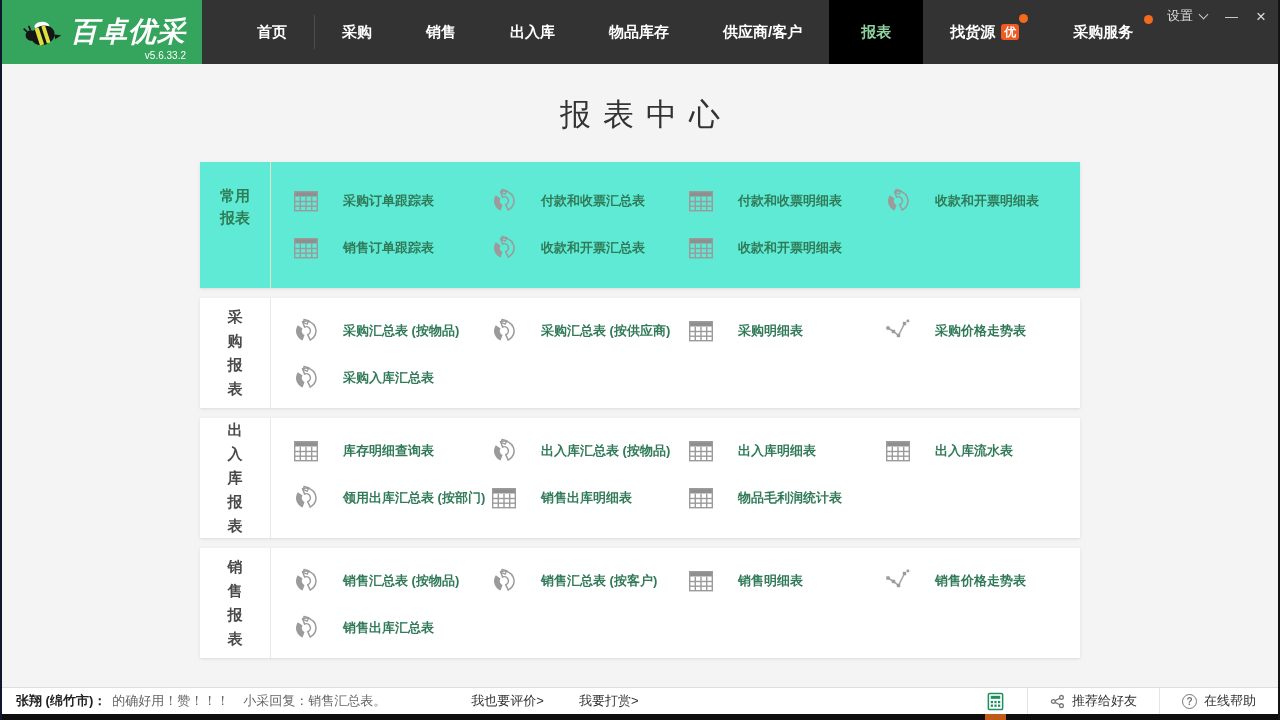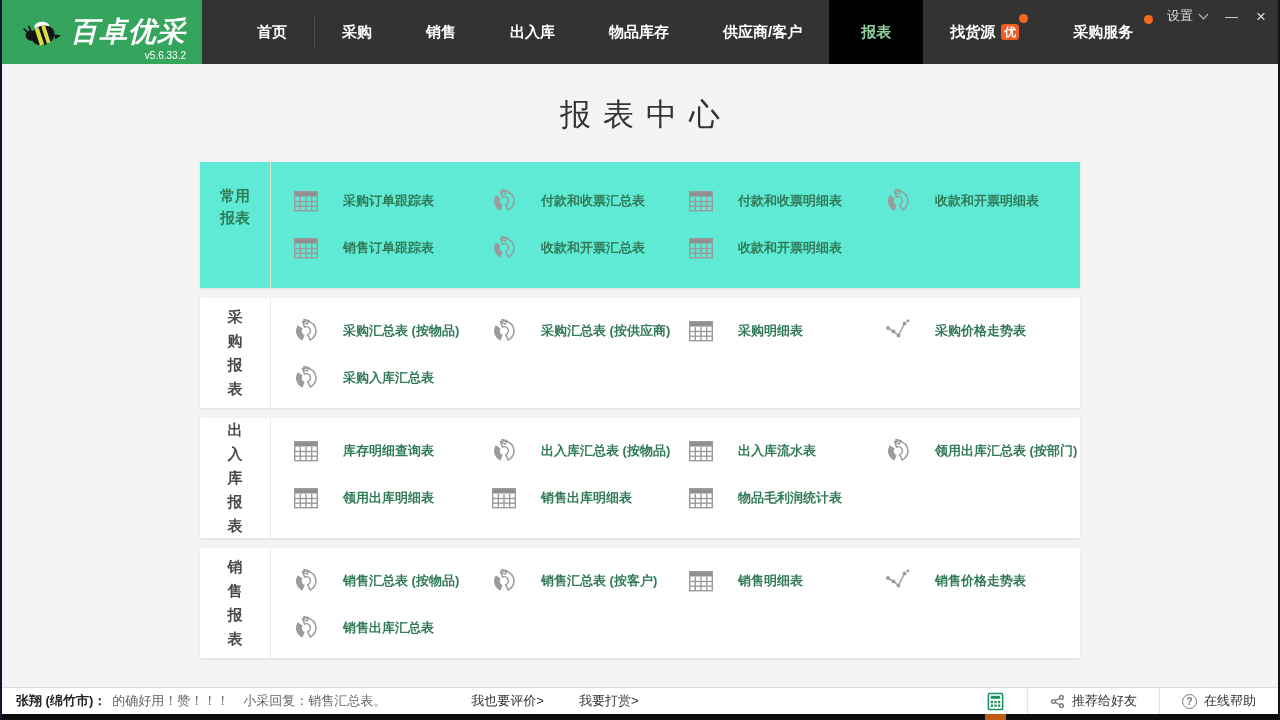--- a/index.html
+++ b/index.html
@@ -339,47 +339,47 @@
     <g stroke="#9b9b9b" stroke-width="1.4" fill="none">
       <rect x="1.7" y="3.7" width="22.6" height="19"></rect>
       <line x1="1.7" y1="13.5" x2="24.3" y2="13.5"></line>
       <line x1="1.7" y1="18.2" x2="24.3" y2="18.2"></line>
       <line x1="7.3" y1="8.7" x2="7.3" y2="22.7"></line>
       <line x1="13" y1="8.7" x2="13" y2="22.7"></line>
       <line x1="18.7" y1="8.7" x2="18.7" y2="22.7"></line>
     </g>
   </svg>
 </span>
+            <span class="ri-label">出入库明细表</span>
+          </div>
+        <div class="report-item">
+            <span class="ri-icon">
+  <svg viewBox="0 0 26 26" width="26" height="26" aria-hidden="true">
+    <rect x="1" y="3" width="24" height="5.5" fill="#8f8f8f"></rect>
+    <g stroke="#9b9b9b" stroke-width="1.4" fill="none">
+      <rect x="1.7" y="3.7" width="22.6" height="19"></rect>
+      <line x1="1.7" y1="13.5" x2="24.3" y2="13.5"></line>
+      <line x1="1.7" y1="18.2" x2="24.3" y2="18.2"></line>
+      <line x1="7.3" y1="8.7" x2="7.3" y2="22.7"></line>
+      <line x1="13" y1="8.7" x2="13" y2="22.7"></line>
+      <line x1="18.7" y1="8.7" x2="18.7" y2="22.7"></line>
+    </g>
+  </svg>
+</span>
             <span class="ri-label">出入库流水表</span>
           </div>
         <div class="report-item">
             <span class="ri-icon">
   <svg viewBox="0 0 26 26" width="26" height="26" aria-hidden="true">
     <path d="M9.58 22.4 A10 10 0 0 1 4.81 7.26 L9.56 10.59 A4.2 4.2 0 0 0 11.56 16.95 Z" fill="#9b9b9b"></path>
     <path d="M9.58 3.6 A10 10 0 0 1 17.23 22.06 L14.78 16.81 A4.2 4.2 0 0 0 11.56 9.05 Z" fill="none" stroke="#9b9b9b" stroke-width="1.5"></path>
     <path d="M11 1.5 L15.8 2.6 L14.2 6.2 L10.4 4.6 Z" fill="none" stroke="#9b9b9b" stroke-width="1.3"></path>
   </svg>
 </span>
             <span class="ri-label">领用出库汇总表 (按部门)</span>
-          </div>
-        <div class="report-item">
-            <span class="ri-icon">
-  <svg viewBox="0 0 26 26" width="26" height="26" aria-hidden="true">
-    <rect x="1" y="3" width="24" height="5.5" fill="#8f8f8f"></rect>
-    <g stroke="#9b9b9b" stroke-width="1.4" fill="none">
-      <rect x="1.7" y="3.7" width="22.6" height="19"></rect>
-      <line x1="1.7" y1="13.5" x2="24.3" y2="13.5"></line>
-      <line x1="1.7" y1="18.2" x2="24.3" y2="18.2"></line>
-      <line x1="7.3" y1="8.7" x2="7.3" y2="22.7"></line>
-      <line x1="13" y1="8.7" x2="13" y2="22.7"></line>
-      <line x1="18.7" y1="8.7" x2="18.7" y2="22.7"></line>
-    </g>
-  </svg>
-</span>
-            <span class="ri-label">领用出库明细表</span>
           </div>
         <div class="report-item">
             <span class="ri-icon">
   <svg viewBox="0 0 26 26" width="26" height="26" aria-hidden="true">
     <rect x="1" y="3" width="24" height="5.5" fill="#8f8f8f"></rect>
     <g stroke="#9b9b9b" stroke-width="1.4" fill="none">
       <rect x="1.7" y="3.7" width="22.6" height="19"></rect>
       <line x1="1.7" y1="13.5" x2="24.3" y2="13.5"></line>
       <line x1="1.7" y1="18.2" x2="24.3" y2="18.2"></line>
       <line x1="7.3" y1="8.7" x2="7.3" y2="22.7"></line>

